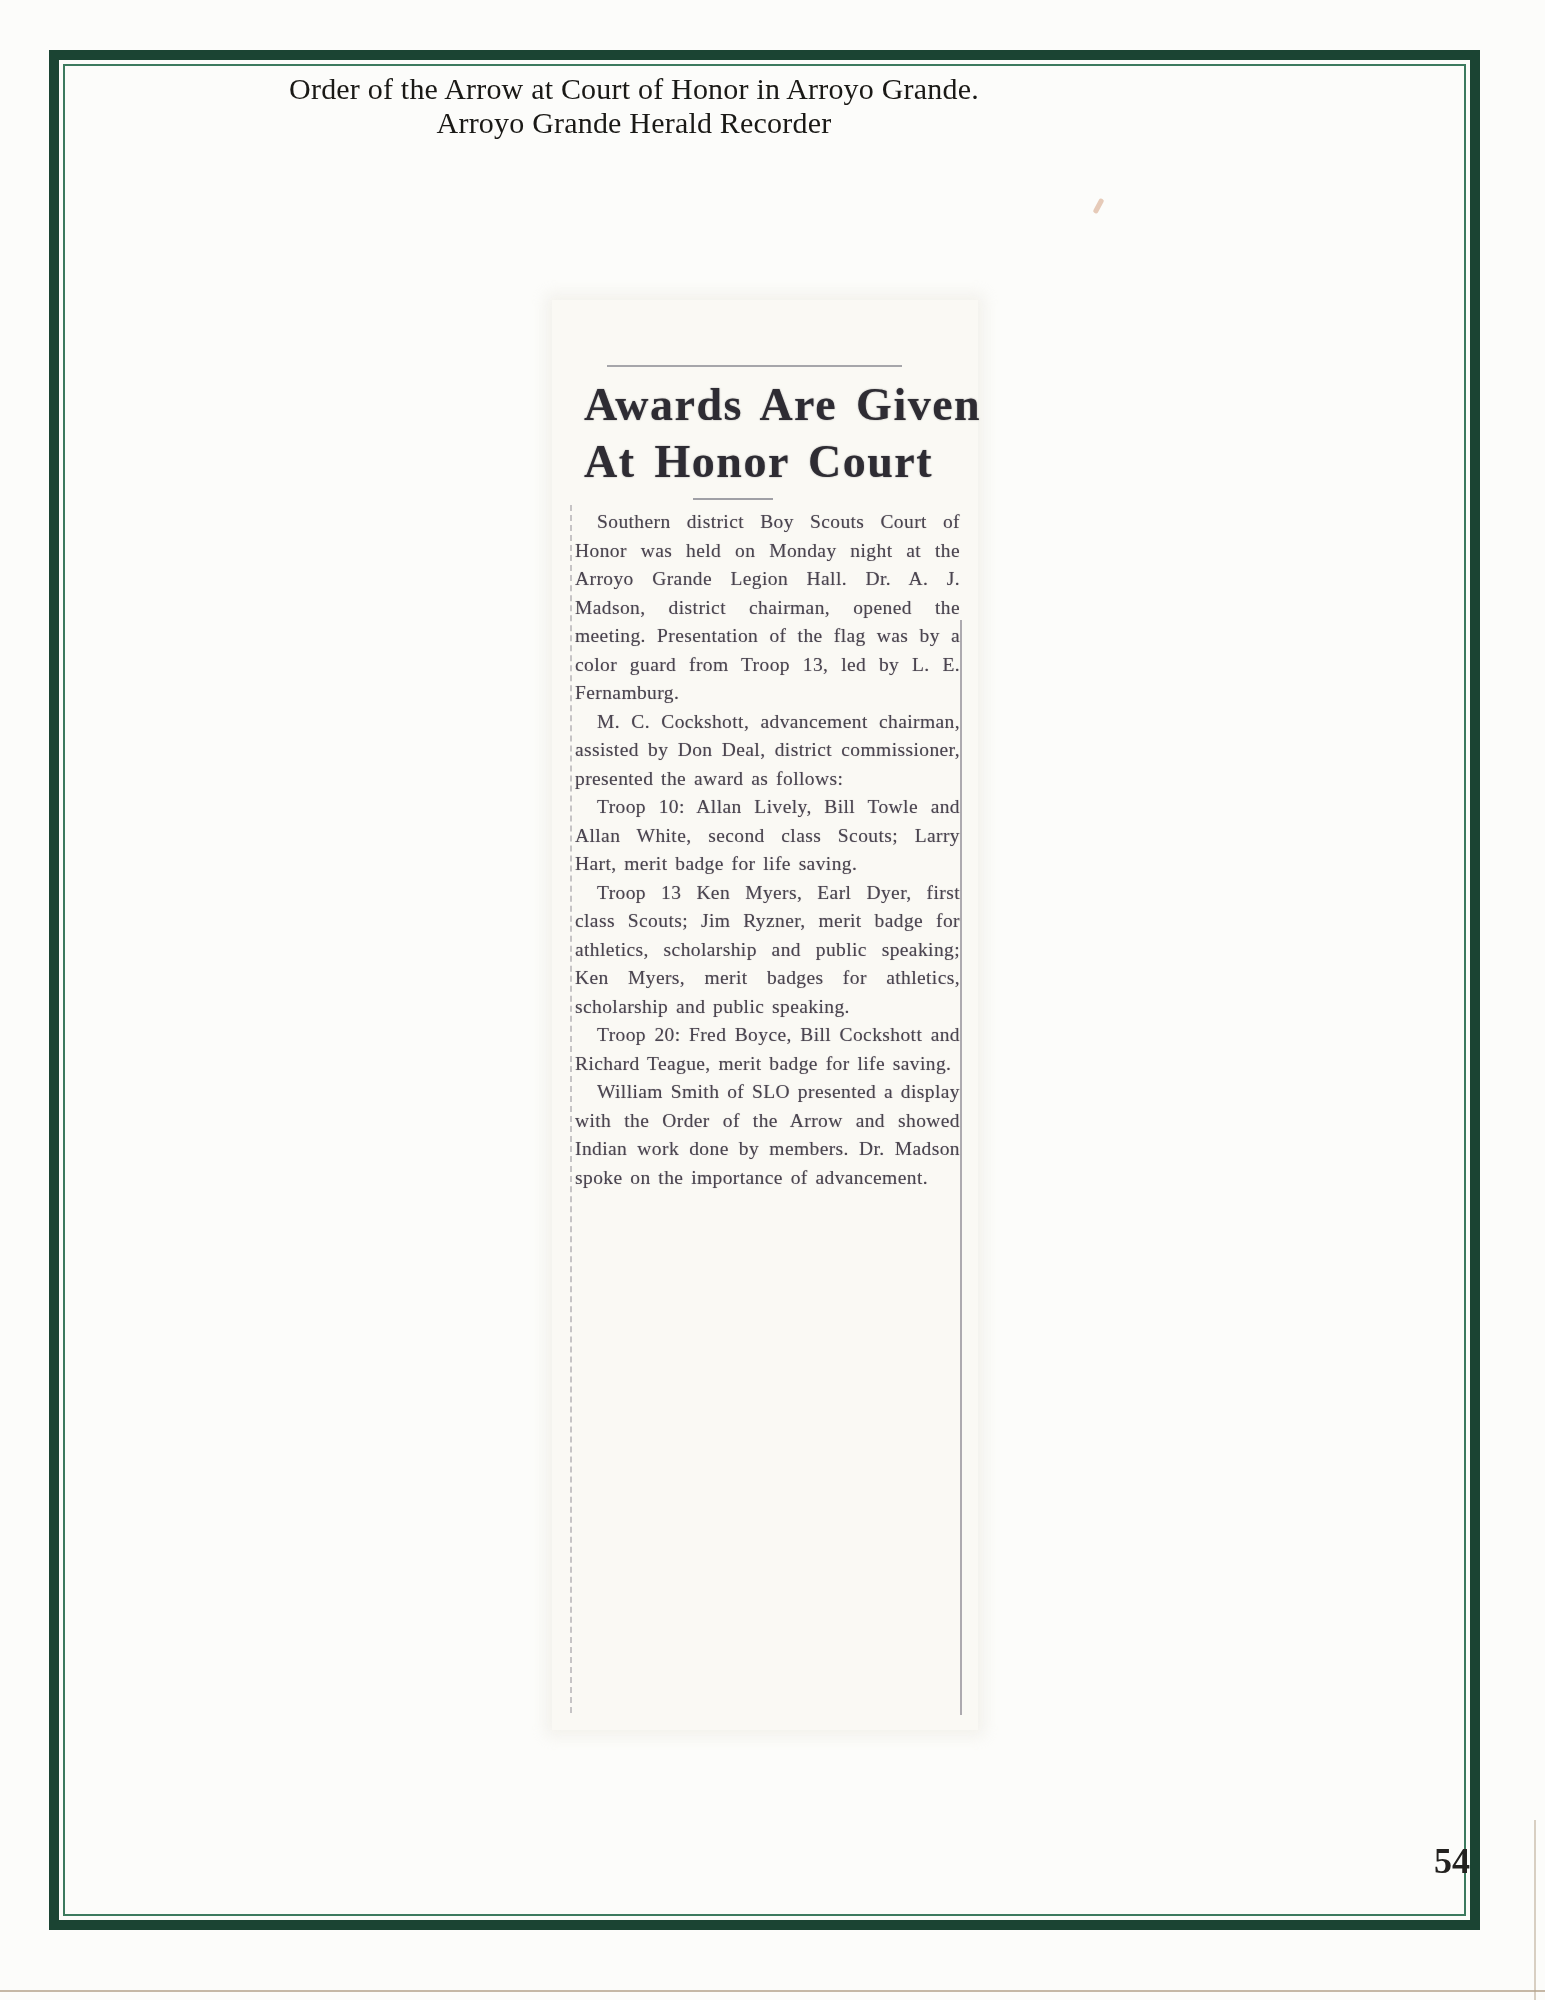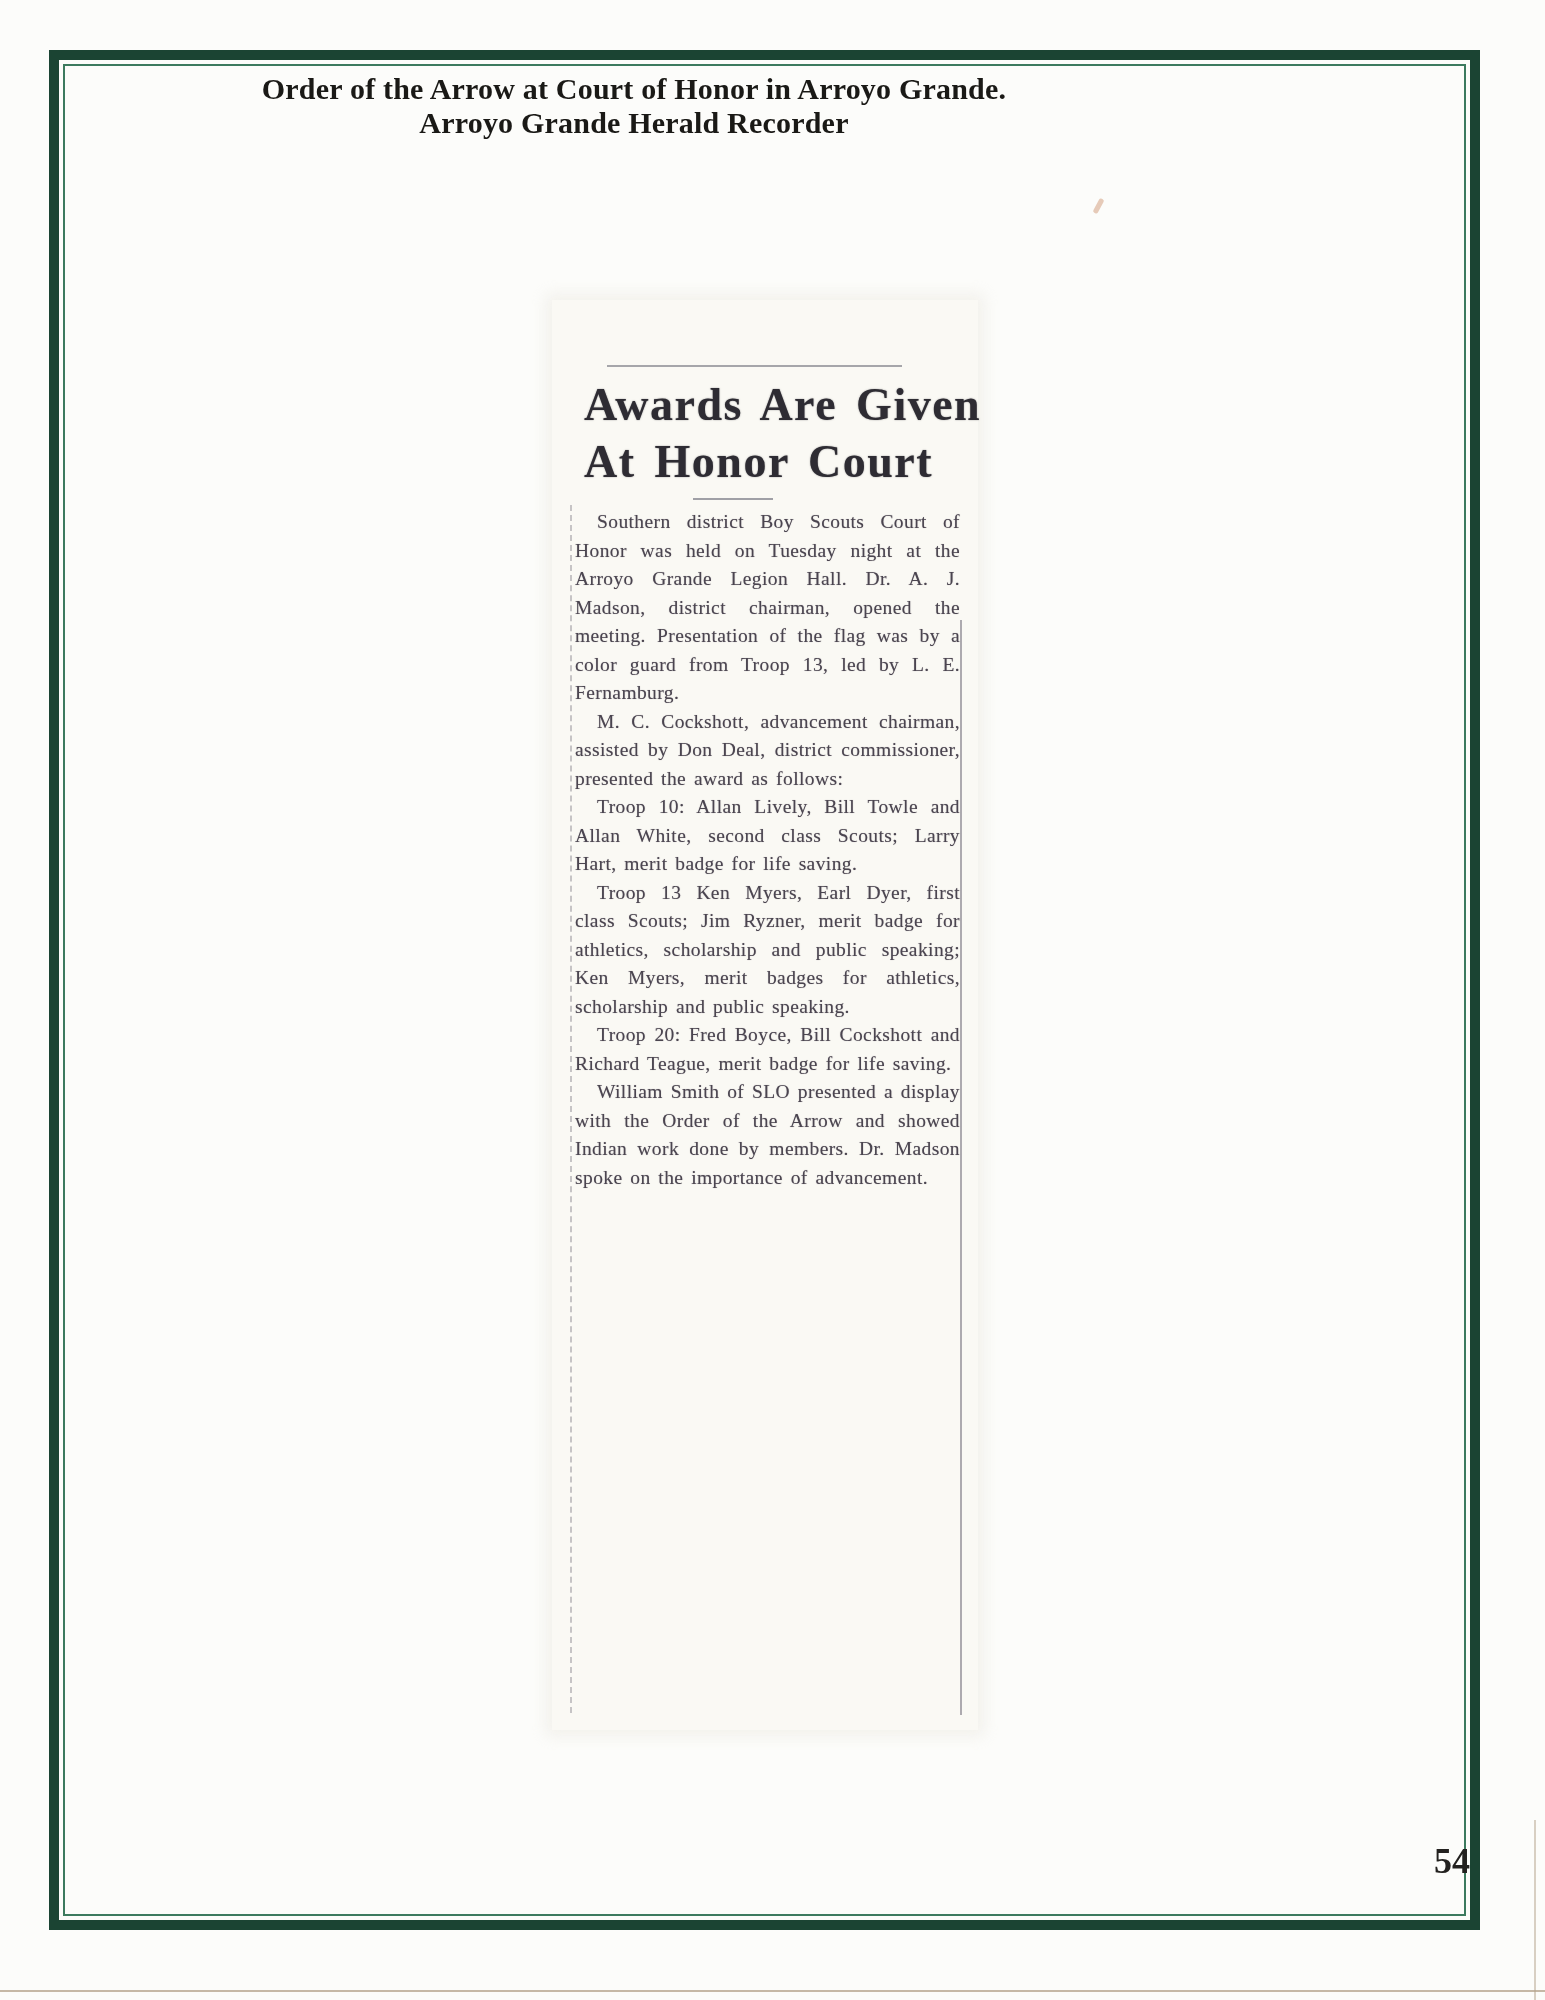--- a/index.html
+++ b/index.html
@@ -35,21 +35,21 @@
     left:4px;top:4px;right:4px;bottom:4px;
     border:2.5px solid var(--inner-line-green);
     box-sizing:border-box;
   }
 
   
   .caption{
     position:absolute;
     left:60px;top:72px;width:1148px;
     text-align:center;
-    font-weight:bold;
+    font-weight:normal;
     font-size:30px;
     line-height:34px;
     color:var(--caption-ink);
     letter-spacing:0.2px;
   }
 
   
   .clipping{
     position:absolute;
     left:552px;top:300px;width:426px;height:1430px;
@@ -144,21 +144,21 @@
     <div>Awards Are Given</div>
     <div>At Honor Court</div>
   </div>
 
   <div class="headline-divider"></div>
 
   <div class="column-rule-left"></div>
   <div class="column-rule-right"></div>
 
   <div class="article">
-    <p>Southern district Boy Scouts Court of Honor was held on Tuesday night at the Arroyo Grande Legion Hall. Dr. A. J. Madson, district chairman, opened the meeting. Presentation of the flag was by a color guard from Troop 13, led by L. E. Fernamburg.</p>
+    <p>Southern district Boy Scouts Court of Honor was held on Monday night at the Arroyo Grande Legion Hall. Dr. A. J. Madson, district chairman, opened the meeting. Presentation of the flag was by a color guard from Troop 13, led by L. E. Fernamburg.</p>
     <p>M. C. Cockshott, advancement chairman, assisted by Don Deal, district commissioner, presented the award as follows:</p>
     <p>Troop 10: Allan Lively, Bill Towle and Allan White, second class Scouts; Larry Hart, merit badge for life saving.</p>
     <p>Troop 13 Ken Myers, Earl Dyer, first class Scouts; Jim Ryzner, merit badge for athletics, scholarship and public speaking; Ken Myers, merit badges for athletics, scholarship and public speaking.</p>
     <p>Troop 20: Fred Boyce, Bill Cockshott and Richard Teague, merit badge for life saving.</p>
     <p>William Smith of SLO presented a display with the Order of the Arrow and showed Indian work done by members. Dr. Madson spoke on the importance of advancement.</p>
   </div>
 
   <div class="page-number">54</div>
 
   <div class="scan-edge-bottom"></div>

